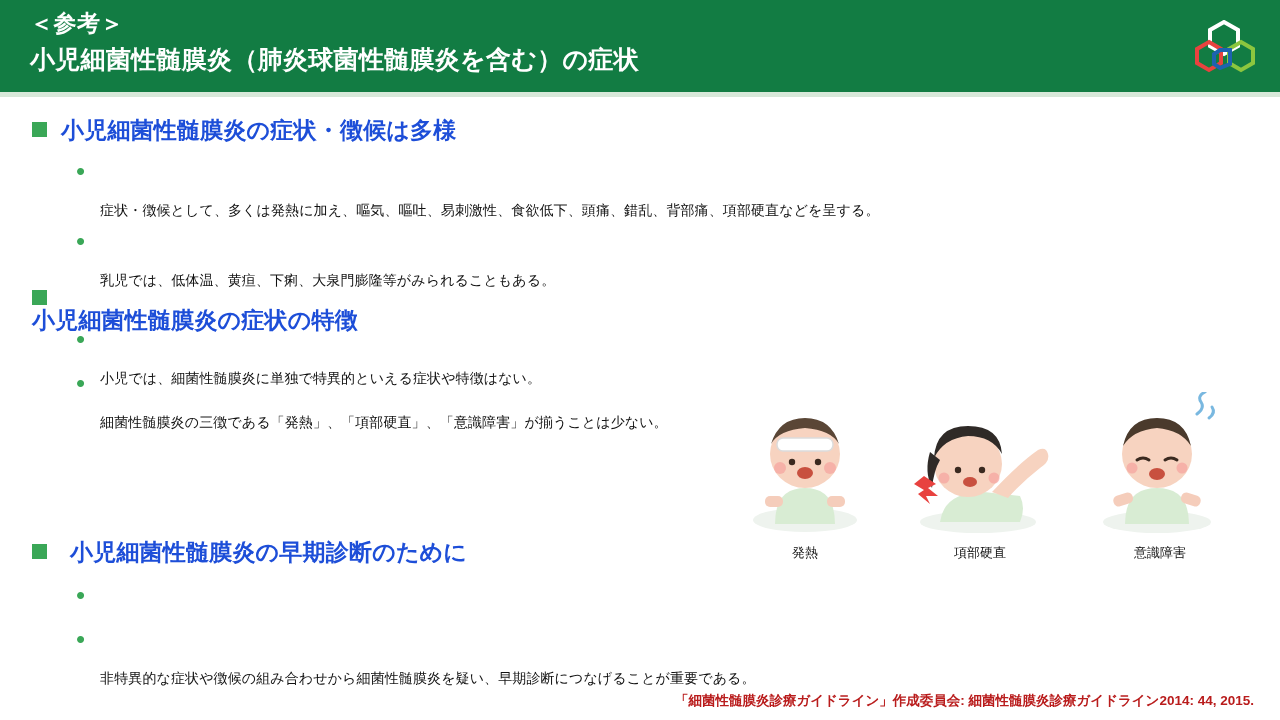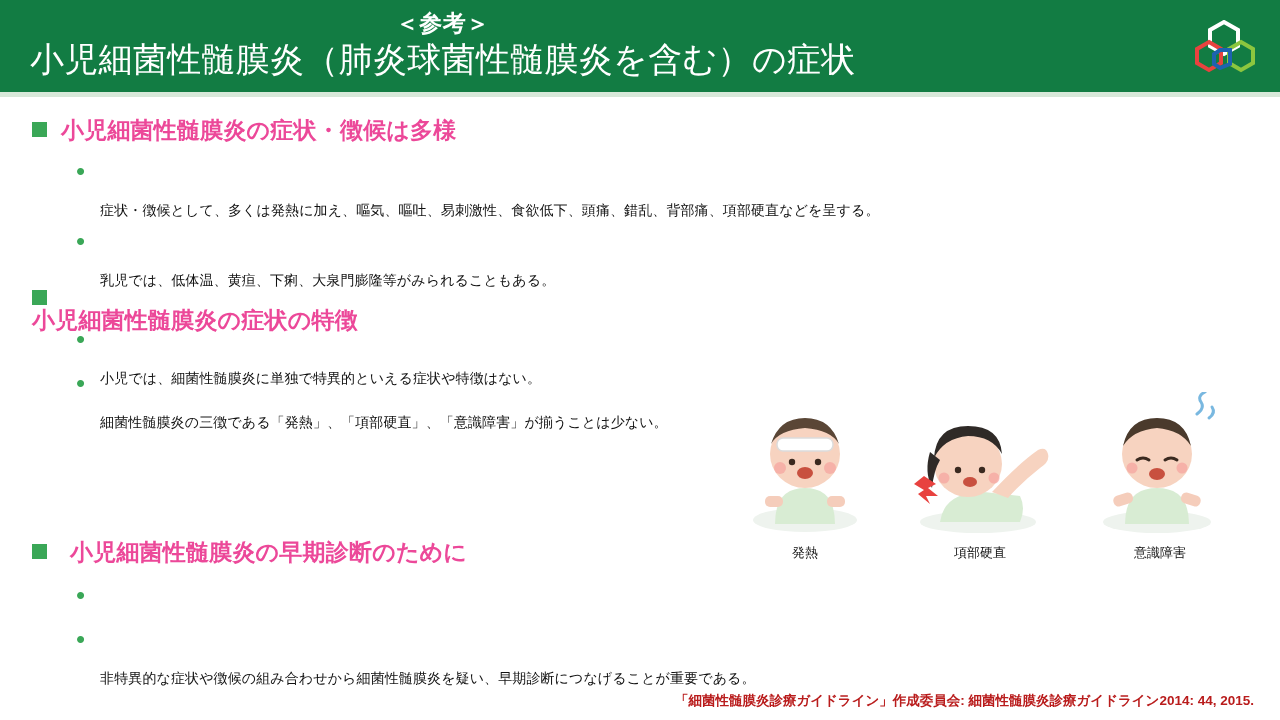--- a/index.html
+++ b/index.html
@@ -16,36 +16,35 @@
   }
 
   
   #header {
     position: absolute;
     left: 0; top: 0;
     width: 1280px;
     height: 92px;
     background: #127c43;
     color: #ffffff;
-    text-align: center;
   }
   #header-title-block {
     position: absolute;
     left: 30px;
     top: 8px;
   }
   #header-sub {
     font-size: 23px;
     font-weight: bold;
     letter-spacing: 0.5px;
     line-height: 30px;
   }
   #header-main {
-    font-size: 34px;
-    font-weight: normal;
+    font-size: 25px;
+    font-weight: bold;
     line-height: 38px;
     letter-spacing: 0.3px;
     margin-top: 2px;
   }
   #header-rule {
     position: absolute;
     left: 0;
     top: 92px;
     width: 1280px;
     height: 5px;
@@ -79,21 +78,21 @@
     width: 15px;
     height: 15px;
     background: #3aa757;
     margin-right: 14px;
     margin-top: 7px;
     flex: 0 0 auto;
   }
   .section-head .label {
     font-size: 23px;
     font-weight: bold;
-    color: #ec4899;
+    color: #1d4ed8;
     line-height: 30px;
     letter-spacing: 0.2px;
   }
 
   .bullet-item {
     position: absolute;
     display: flex;
     align-items: flex-start;
   }
   .dot {

